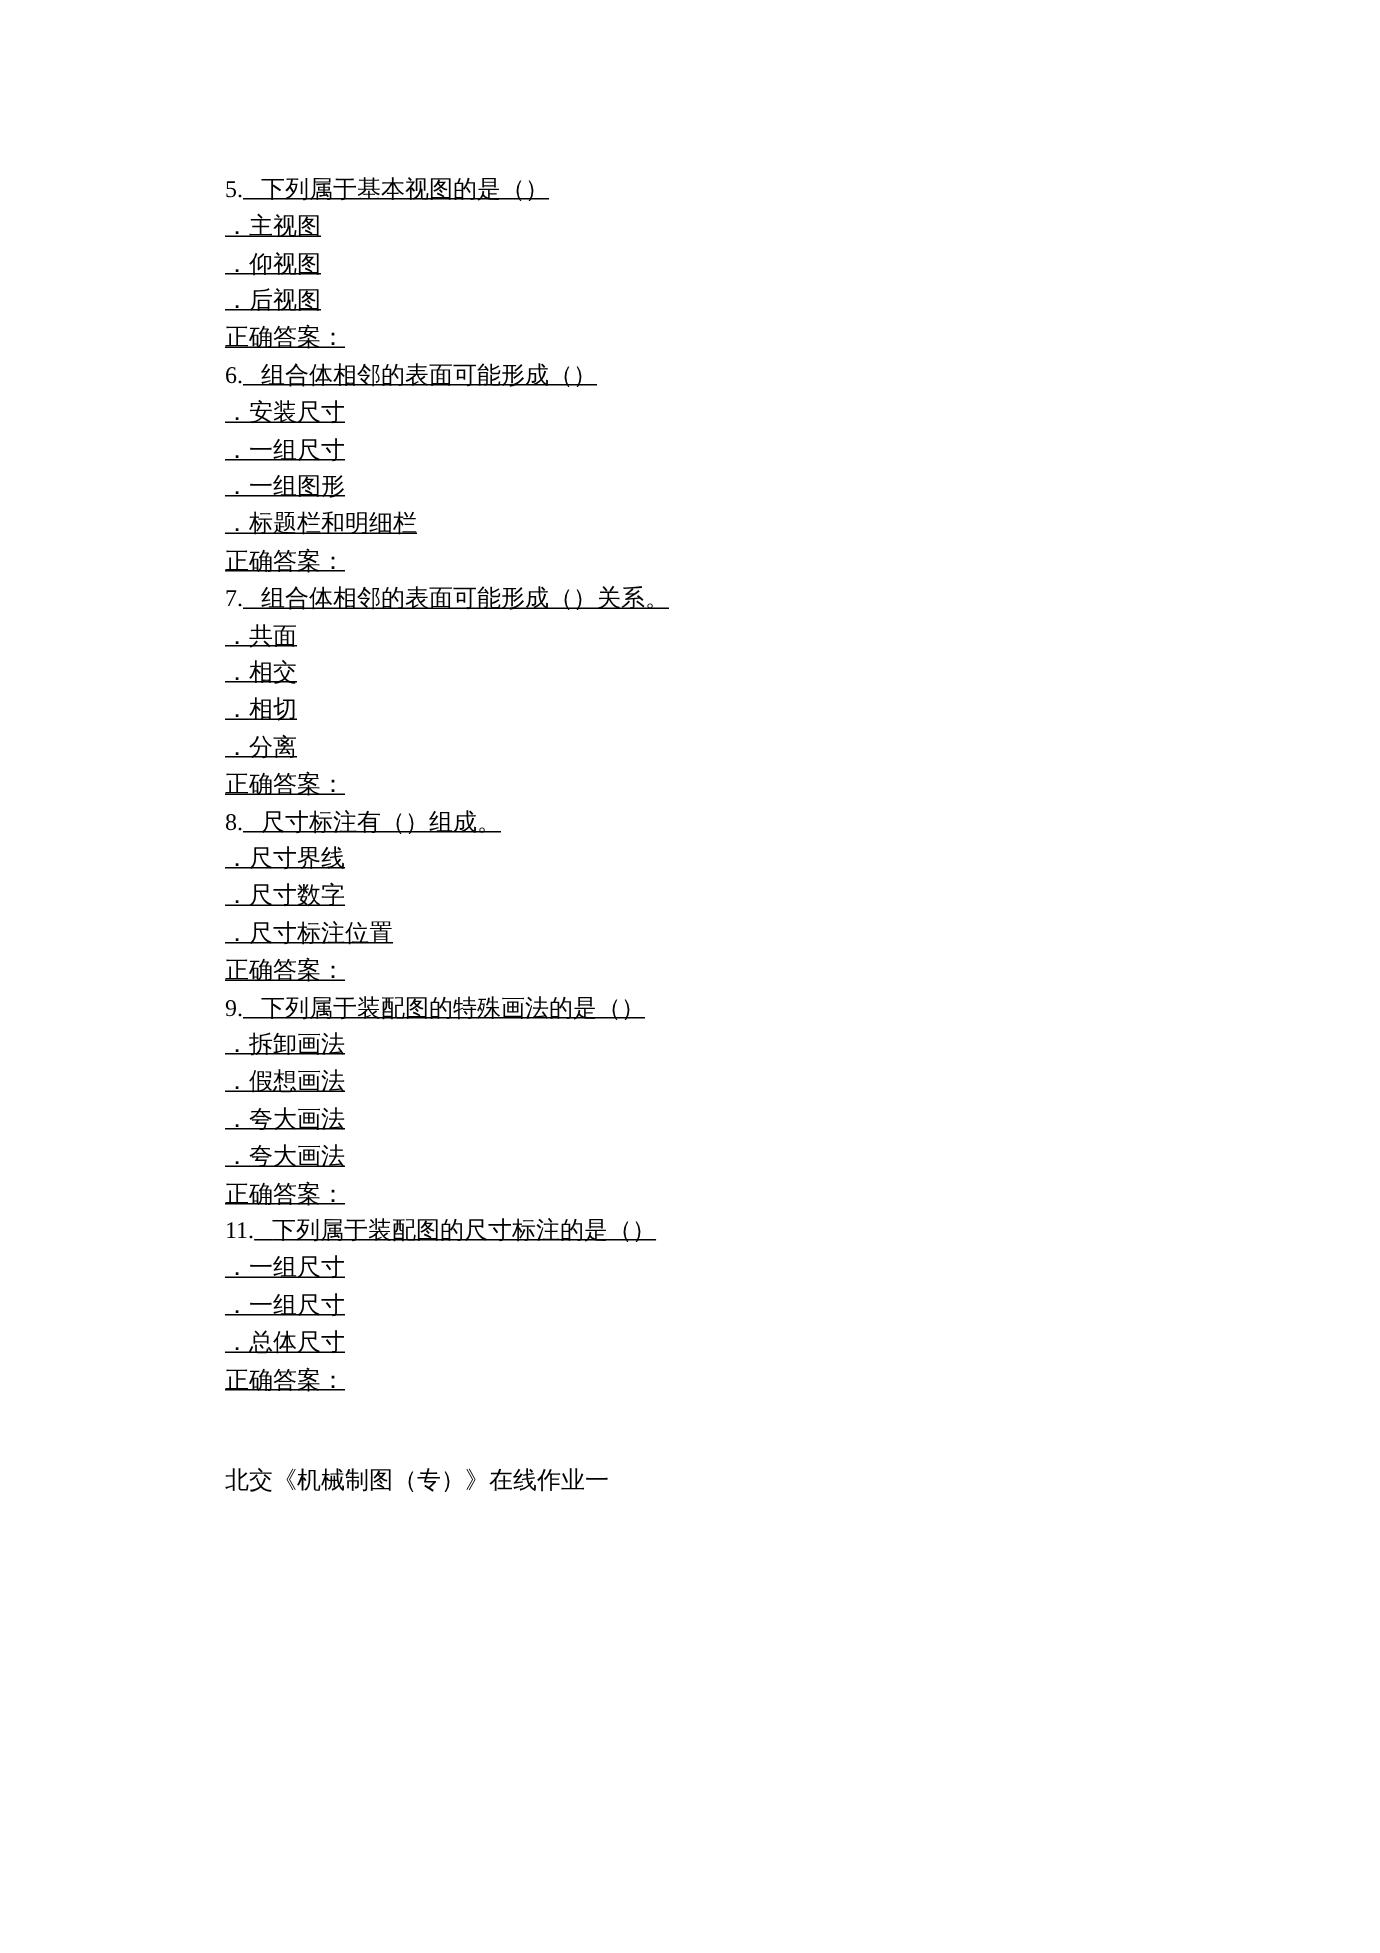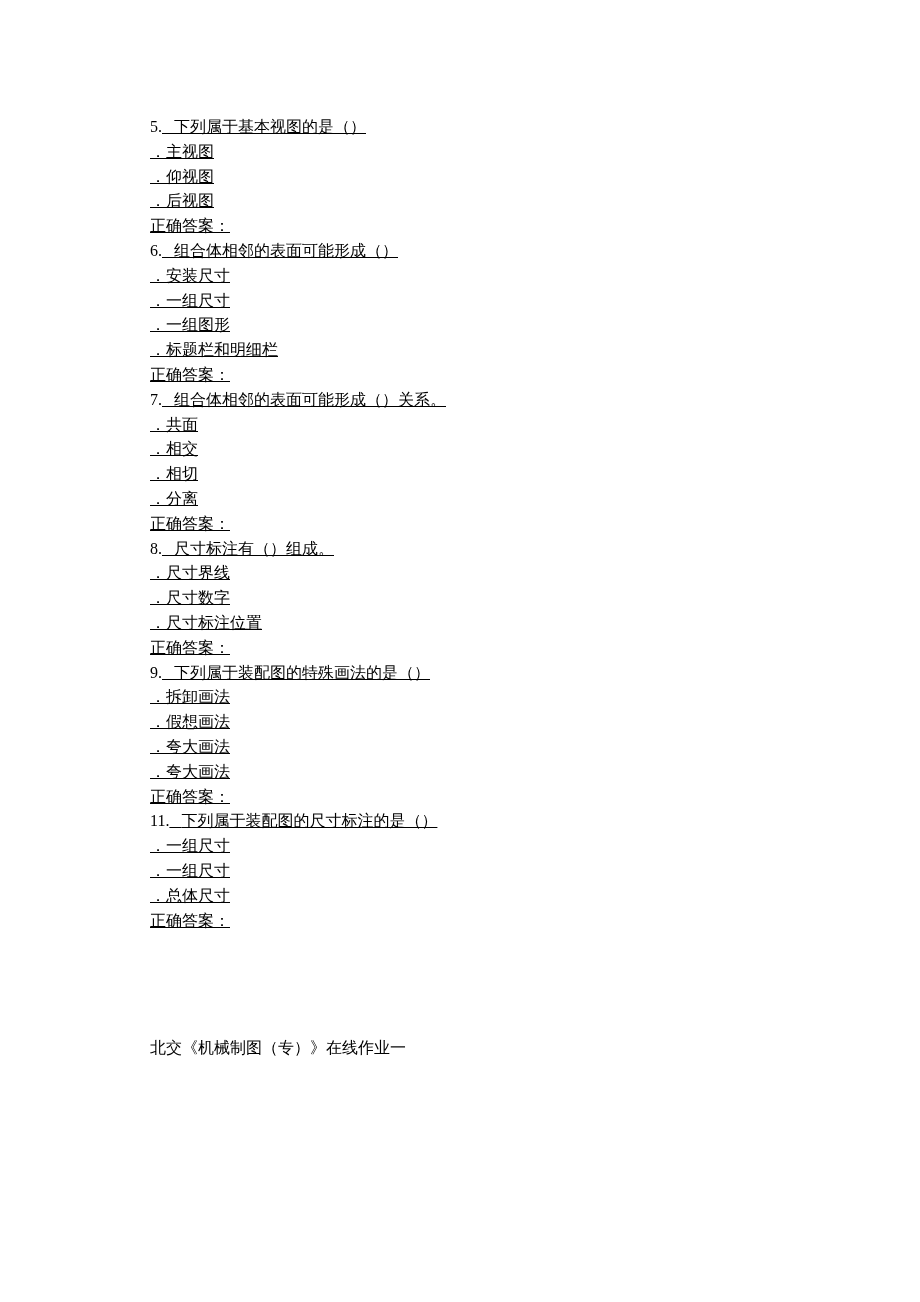--- a/index.html
+++ b/index.html
@@ -21,21 +21,21 @@
       margin-bottom: 0;
       text-decoration: underline;
     }
     .question-line {
       display: block;
     }
     .num {
       display: inline-block;
     }
     .footer-line {
-      margin-top: 103px;
+      margin-top: 43px;
     }
   </style>
 </head>
 <body>
 
 <div>
   <div class="question-block">
     <div class="question-line"><span class="num">5.</span>&nbsp;&nbsp;&nbsp;<span>下列属于基本视图的是（）</span></div>
     <div class="question-line">．<span>主视图</span></div>
     <div class="question-line">．<span>仰视图</span></div>

